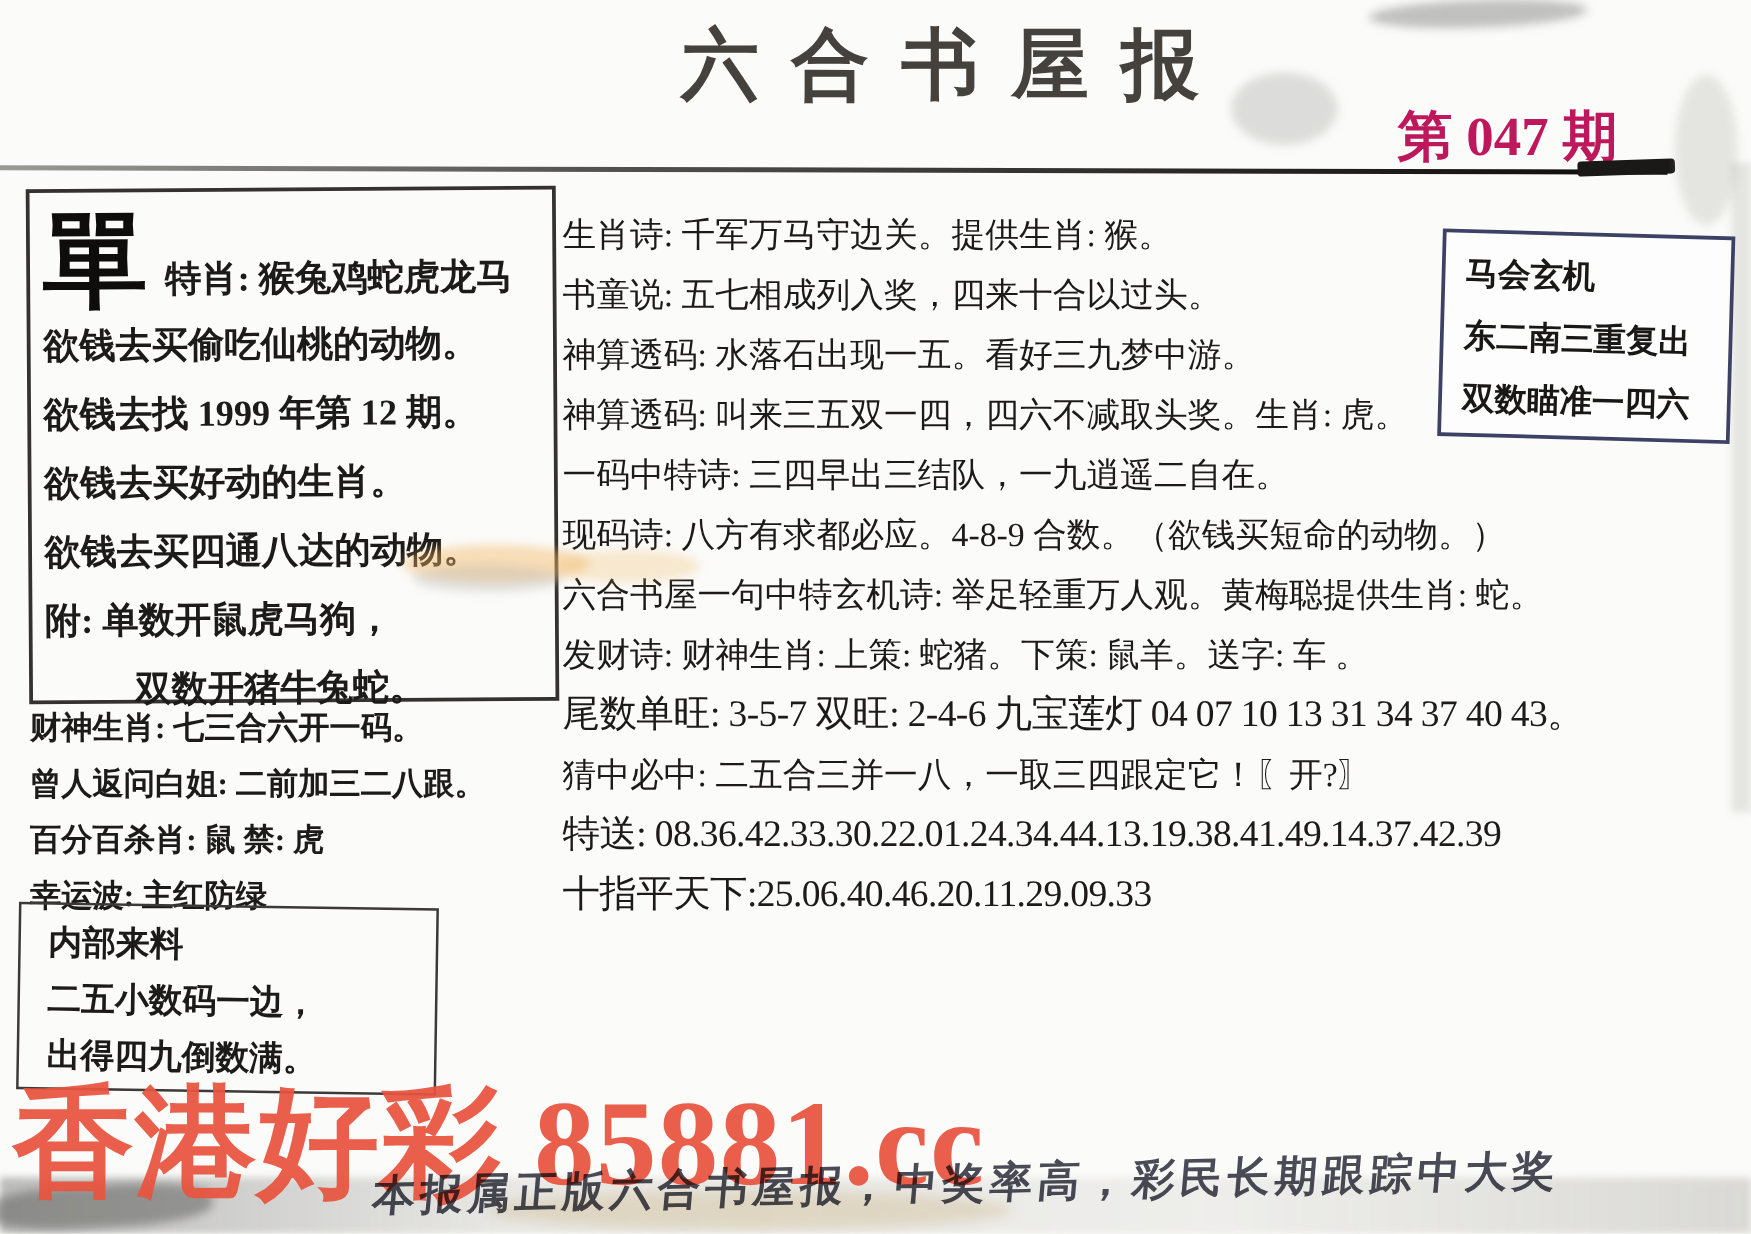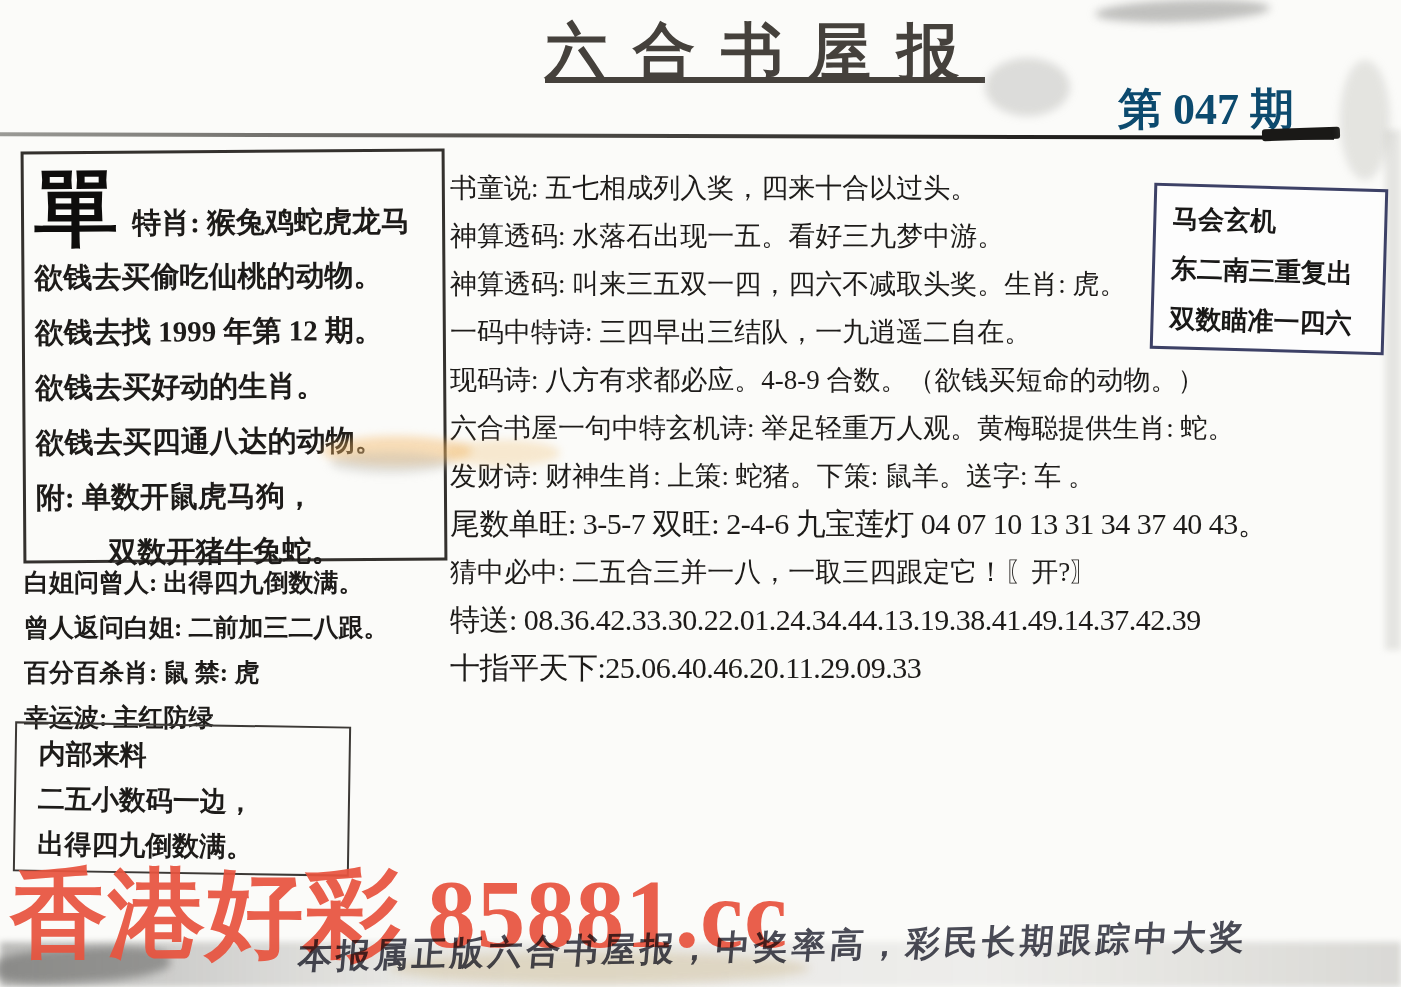--- a/index.html
+++ b/index.html
@@ -8,25 +8,25 @@
     background:#fbfbf9;
     font-family:"Liberation Serif","DejaVu Serif",serif;
     color:#1d1b19;
   }
   .abs{position:absolute;}
 
   
   .title{
     left:545px;top:10px;
     font-size:62px;font-weight:bold;letter-spacing:26px;
-    color:#45413c;white-space:nowrap;text-decoration:underline;
+    color:#45413c;white-space:nowrap;
   }
   .issue{
     left:1118px;top:80px;
-    font-size:44px;font-weight:bold;color:#0c4a6e;white-space:nowrap;
+    font-size:44px;font-weight:bold;color:#be185d;white-space:nowrap;
   }
   .header-rule{
     left:0;top:134px;width:1334px;height:4px;
     background:linear-gradient(to right,#9a9a96 0%,#55534f 35%,#2c2a28 70%,#0c0b0a 100%);
     transform:rotate(0.15deg);
   }
   .header-rule-end{
     left:1262px;top:128px;width:78px;height:12px;border-radius:3px;
     background:#1a1917;transform:rotate(-2deg);
   }
@@ -132,39 +132,40 @@
   </div>
   <div class="bline">欲钱去买偷吃仙桃的动物。</div>
   <div class="bline">欲钱去找 1999 年第 12 期。</div>
   <div class="bline">欲钱去买好动的生肖。</div>
   <div class="bline">欲钱去买四通八达的动物。</div>
   <div class="bline">附: 单数开鼠虎马狗，</div>
   <div class="bline indent">双数开猪牛兔蛇。</div>
 </div>
 
 <div class="abs mid">
-  <div class="mline">白姐问曾人: 出得四九倒数满。</div>
+  <div class="mline">财神生肖: 七三合六开一码。</div>
   <div class="mline">曾人返问白姐: 二前加三二八跟。</div>
   <div class="mline">百分百杀肖: 鼠  禁: 虎</div>
   <div class="mline">幸运波: 主红防绿</div>
 </div>
 
 <div class="abs box2">
   <div class="bline">内部来料</div>
   <div class="bline">二五小数码一边，</div>
   <div class="bline">出得四九倒数满。</div>
 </div>
 
 <div class="abs mahui">
   <div class="bline">马会玄机</div>
   <div class="bline">东二南三重复出</div>
   <div class="bline">双数瞄准一四六</div>
 </div>
 
 <div class="abs rcol">
+  <div class="rline">生肖诗: 千军万马守边关。提供生肖: 猴。</div>
   <div class="rline">书童说: 五七相成列入奖，四来十合以过头。</div>
   <div class="rline">神算透码: 水落石出现一五。看好三九梦中游。</div>
   <div class="rline">神算透码: 叫来三五双一四，四六不减取头奖。生肖: 虎。</div>
   <div class="rline">一码中特诗: 三四早出三结队，一九逍遥二自在。</div>
   <div class="rline">现码诗: 八方有求都必应。4-8-9 合数。（欲钱买短命的动物。）</div>
   <div class="rline">六合书屋一句中特玄机诗: 举足轻重万人观。黄梅聪提供生肖: 蛇。</div>
   <div class="rline">发财诗: 财神生肖: 上策: 蛇猪。下策: 鼠羊。送字: 车 。</div>
   <div class="rline nums">尾数单旺: 3-5-7 双旺: 2-4-6 九宝莲灯 04  07  10  13  31  34  37  40  43。</div>
   <div class="rline">猜中必中: 二五合三并一八，一取三四跟定它！〖开?〗</div>
   <div class="rline nums">特送: 08.36.42.33.30.22.01.24.34.44.13.19.38.41.49.14.37.42.39</div>

